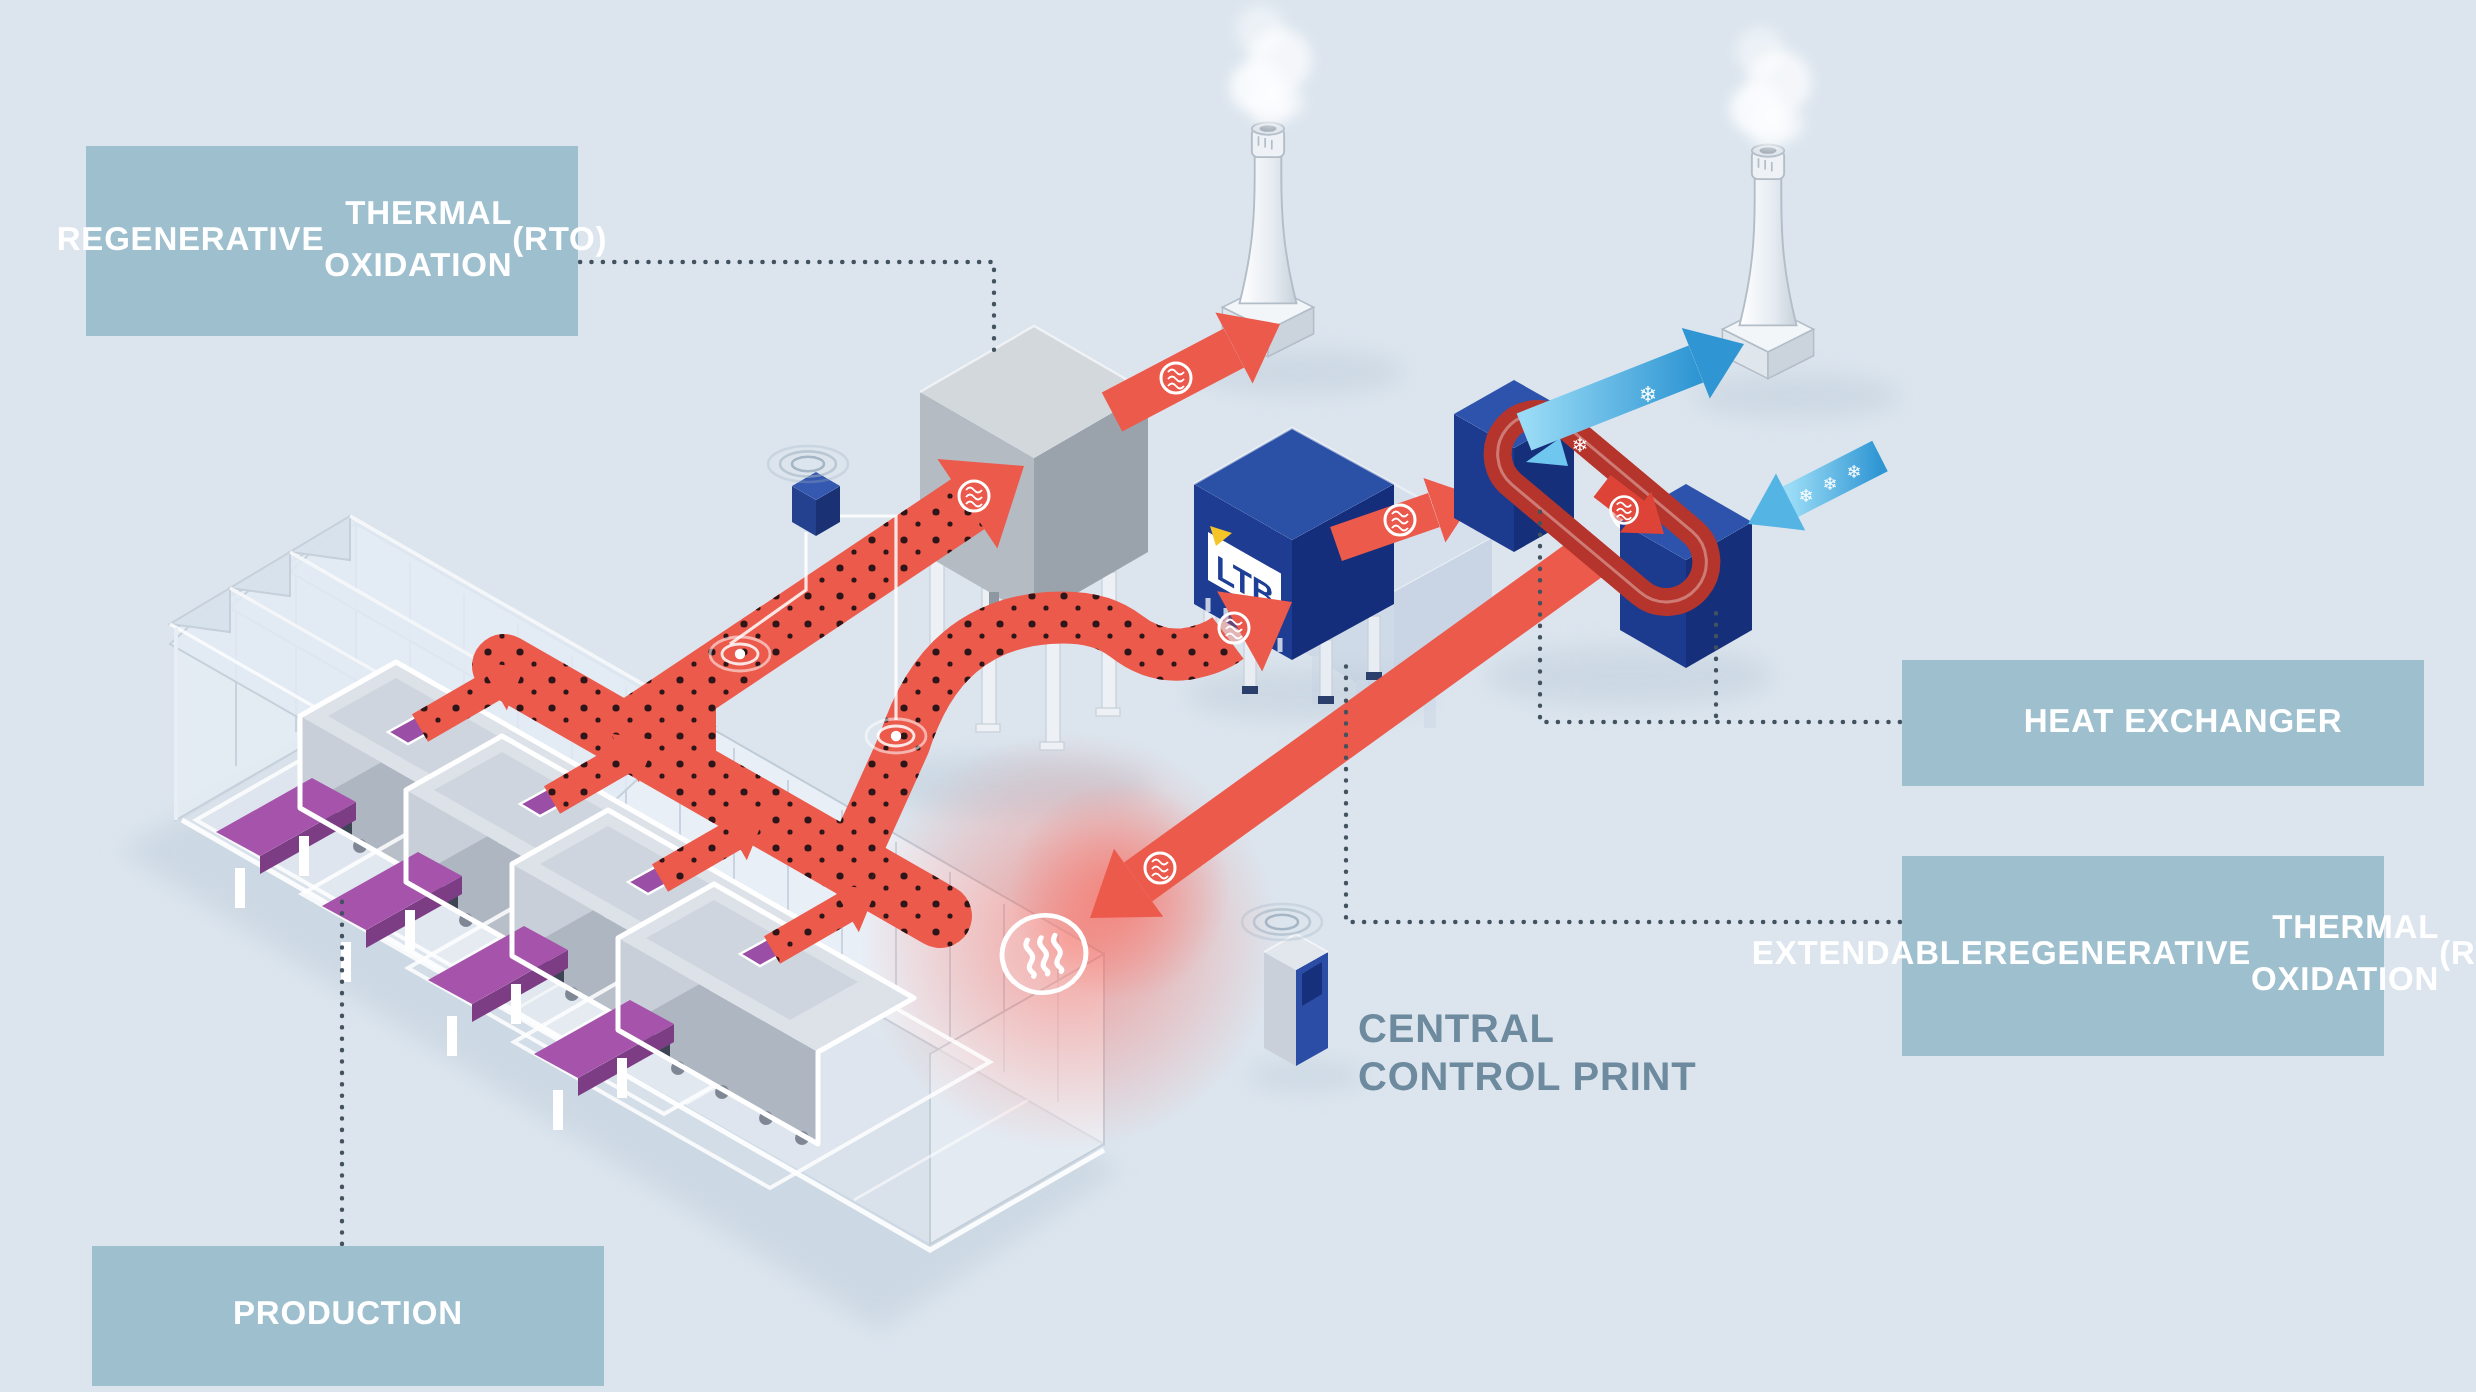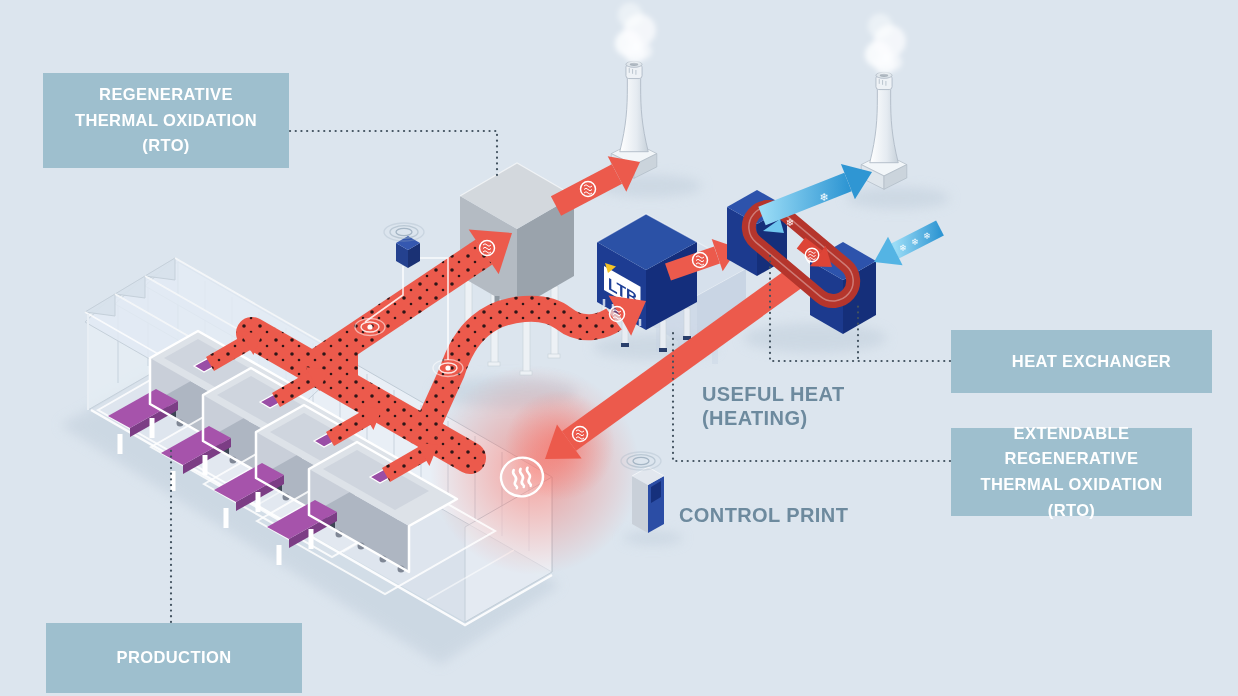--- a/index.html
+++ b/index.html
@@ -1,19 +1,19 @@
 <!DOCTYPE html>
 <html><head>
 <meta charset="utf-8">
 <style>
   html,body{margin:0;padding:0;background:#ffffff;}
   #stage{position:relative;width:1238px;height:696px;overflow:hidden;background:#dce5ee;
          font-family:"Liberation Sans",sans-serif;}
   #scene{position:absolute;left:0;top:0;}
-  .label-box{position:absolute;background:#9ebfce;color:#fff;display:flex;flex-direction:column;
+  .label-box{position:absolute;background:#9ebfce;color:#fff;display:flex;flex-direction:row;
              align-items:center;justify-content:center;text-align:right;
              font-weight:bold;font-size:16.5px;line-height:1.55;letter-spacing:.4px;}
   .label-box span{display:block;}
   .annot{position:absolute;color:#6d8a9e;font-weight:bold;font-size:20px;line-height:1.18;
          letter-spacing:.4px;}
   .annot span{display:block;}
 </style>
 </head>
 <body>
 
@@ -320,29 +320,26 @@
 </svg>
 
 <div class="label-box" style="left:43px;top:73px;width:246px;height:95px;">
   <span>REGENERATIVE</span>
   <span>THERMAL OXIDATION</span>
   <span>(RTO)</span>
 </div>
 <div class="label-box" style="left:951px;top:330px;width:241px;height:63px;padding-left:20px;">
   <span>HEAT EXCHANGER</span>
 </div>
-<div class="label-box" style="left:951px;top:428px;width:241px;height:88px;">
+<div class="label-box" style="left:951px;top:428px;width:241px;height:100px;">
   <span>EXTENDABLE</span>
   <span>REGENERATIVE</span>
   <span>THERMAL OXIDATION</span>
   <span>(RTO)</span>
 </div>
 <div class="label-box" style="left:46px;top:623px;width:256px;height:70px;gap:42px;">
   <span>PRODUCTION</span>
 </div>
-<div class="annot" style="left:702px;top:383px;">
-  <span>USEFUL HEAT</span>
-  <span>(HEATING)</span>
-</div>
 <div class="annot" style="left:679px;top:504px;">
+  <span>CENTRAL</span>
   <span>CONTROL PRINT</span>
 </div>
 </div>
 
 </body></html>

